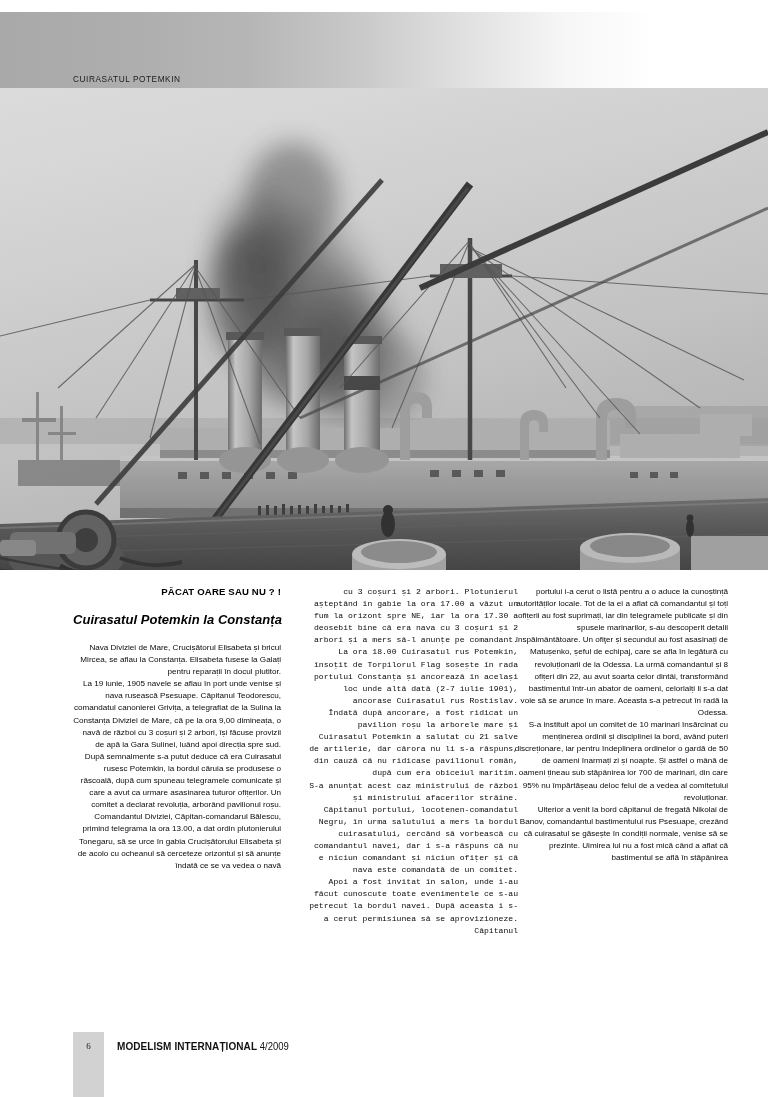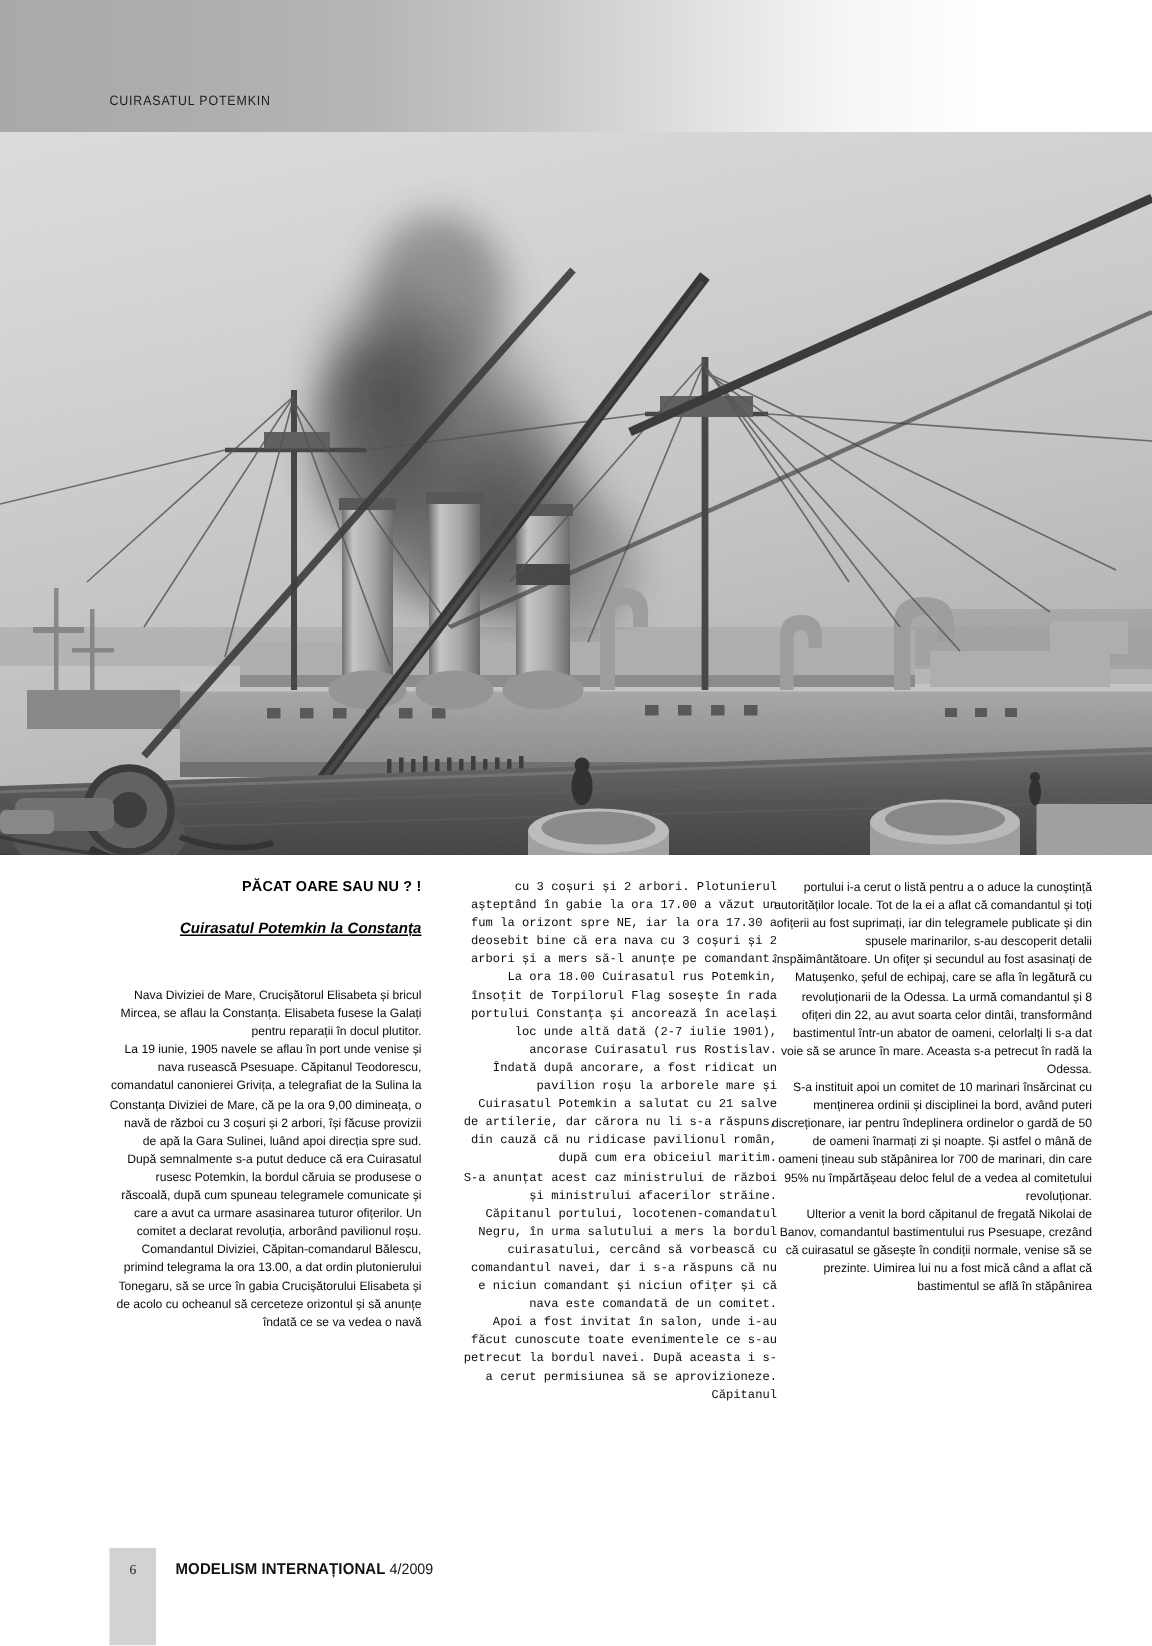--- a/index.html
+++ b/index.html
@@ -4,21 +4,21 @@
 <style>
   html,body{margin:0;padding:0;background:#ffffff;}
   body{
     width:768px;height:1097px;position:relative;overflow:hidden;
     font-family:"Liberation Sans","DejaVu Sans",sans-serif;
     -webkit-font-smoothing:antialiased;
   }
 
   
   .header-band{
-    position:absolute;left:0;top:0;width:655px;height:88px;
+    position:absolute;left:0;top:12px;width:655px;height:88px;
     background:linear-gradient(to right,#a9a9a9 0%,#adadad 18%,#b6b6b6 38%,#c9c9c9 55%,#e2e2e2 72%,#f6f6f6 86%,#ffffff 100%);
   }
   .header-title{
     position:absolute;left:73px;top:62px;
     font-size:9px;letter-spacing:0.6px;color:#1d1d1d;
     font-family:"Liberation Sans Narrow","Liberation Sans",sans-serif;
     transform:scaleX(0.92);transform-origin:left center;
     white-space:nowrap;font-weight:400;
   }
 
@@ -41,24 +41,23 @@
   .col-1{left:73px;width:208px;}
   .col-2{left:308px;width:210px;font-family:Liberation Mono, monospace;}
   .col-3{left:513px;width:215px;}
 
   .headline{
     font-size:9.6px;font-weight:bold;color:#000;
     letter-spacing:0.15px;margin:0 0 16px 0;line-height:12px;
     white-space:nowrap;
   }
   .subhead{
-    font-size:10px;font-weight:bold;font-style:italic;color:#000;
-    margin:0 0 32px 0;line-height:12px;letter-spacing:0.05px;
+    font-size:13px;font-weight:bold;font-style:italic;color:#000;
+    margin:0 0 16px 0;line-height:12px;letter-spacing:0.05px;
     white-space:nowrap;
-    text-decoration:underline;
   }
   .body-text{margin:0;padding:0;white-space:pre-line;}
 
   
   .footer{
     position:absolute;left:0;top:1026px;width:768px;height:71px;
   }
   .page-box{
     position:absolute;left:73px;top:6px;width:31px;height:65px;
     background:#d2d2d2;

